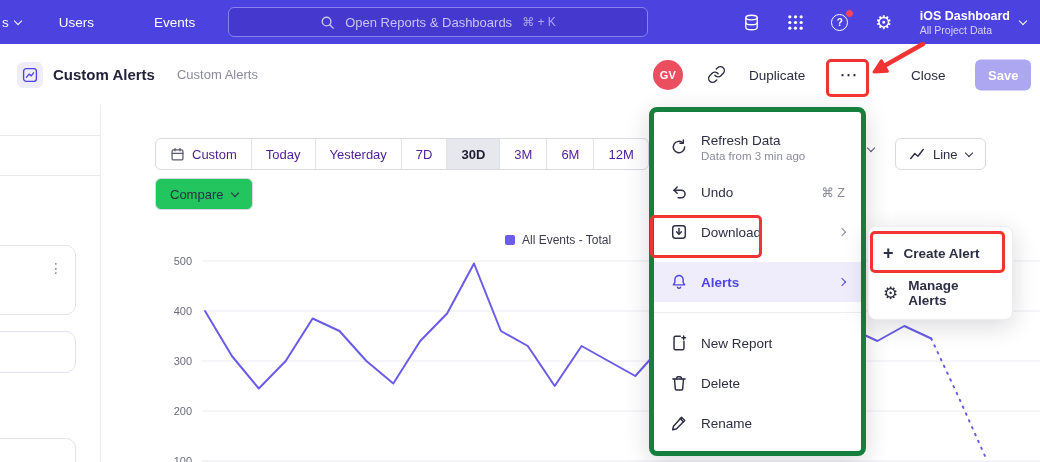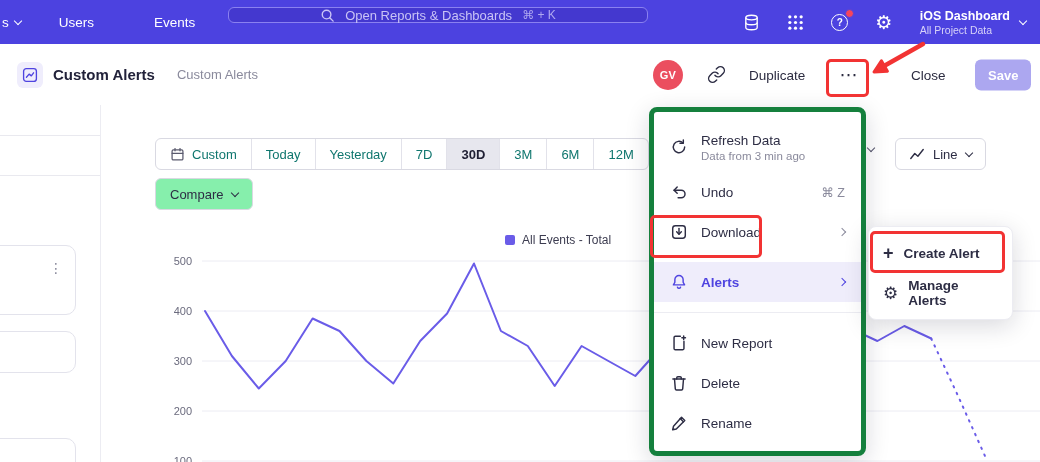--- a/index.html
+++ b/index.html
@@ -7,21 +7,21 @@
   body { font-family:"Liberation Sans","DejaVu Sans",sans-serif; }
   .page { position:relative; width:1040px; height:462px; overflow:hidden; background:#fff; }
 
   
   .topnav { position:absolute; left:0; top:0; width:1040px; height:44px; background:#4C42E0; color:#fff; z-index:3; }
   .nav-left { position:absolute; left:0; top:0; height:44px; display:flex; align-items:center; }
   .nav-item { font-size:13.5px; color:#fff; cursor:pointer; display:flex; align-items:center; gap:6px; }
   .nav-item.partial { margin-left:2px; }
   .nav-item.u { margin-left:38px; }
   .nav-item.e { margin-left:60px; }
-  .searchbar { position:absolute; left:228px; top:7px; width:420px; height:16px; background:#4438CF; border:1px solid #8A81F0; border-radius:6px; display:flex; align-items:center; justify-content:center; gap:10px; color:#C9C3F6; font-size:13px; cursor:text; }
+  .searchbar { position:absolute; left:228px; top:7px; width:420px; height:30px; background:#4438CF; border:1px solid #8A81F0; border-radius:6px; display:flex; align-items:center; justify-content:center; gap:10px; color:#C9C3F6; font-size:13px; cursor:text; }
   .searchbar .shortcut { color:#AFA8F0; font-size:12px; }
   .nav-right { position:absolute; right:0; top:0; height:44px; display:flex; align-items:center; gap:24px; padding-right:14px; }
   .nav-icn { position:relative; display:flex; align-items:center; justify-content:center; width:20px; height:20px; cursor:pointer; }
   .help-circle { width:17px; height:17px; border:1.5px solid #fff; border-radius:50%; display:flex; align-items:center; justify-content:center; font-size:10px; font-weight:700; color:#fff; }
   .notif-dot { position:absolute; top:-3px; right:-4px; width:9px; height:9px; background:#F5455C; border-radius:50%; border:1.5px solid #4C42E0; }
   .gear-glyph { font-size:19px; line-height:1; color:#fff; }
   .project { display:flex; align-items:center; gap:10px; cursor:pointer; margin-left:2px; }
   .proj-title { font-size:12.5px; font-weight:700; color:#fff; }
   .proj-sub { font-size:10.5px; color:#D7D2F8; margin-top:1px; }
 
@@ -38,24 +38,24 @@
   .save-btn { position:absolute; left:974px; top:50%; transform:translateY(-50%); background:#ACA7F0; color:#fff; font-size:13px; font-weight:700; border:none; border-radius:6px; padding:8px 13px; cursor:pointer; }
 
   
   .v-divider { position:absolute; left:100px; top:105px; width:1px; height:357px; background:#ECECF2; z-index:2; }
   .hairline { position:absolute; left:0; width:100px; height:1px; background:#E9E9EF; z-index:2; }
   .side-card { position:absolute; left:-26px; width:102px; border:1px solid #E3E3EC; border-radius:10px; background:#fff; z-index:2; }
   .kebab { position:absolute; right:12px; top:14px; color:#8A8A9C; font-size:14px; cursor:pointer; }
 
   
   .seg { position:absolute; left:155px; top:138px; height:32px; display:flex; border:1px solid #D9D9E2; border-radius:6px; background:#fff; z-index:2; overflow:hidden; }
-  .seg-item { display:flex; align-items:center; gap:7px; padding:0 14px; font-size:13px; color:#0f766e; border-left:1px solid #E2E2EA; cursor:pointer; white-space:nowrap; }
+  .seg-item { display:flex; align-items:center; gap:7px; padding:0 14px; font-size:13px; color:#4c1d95; border-left:1px solid #E2E2EA; cursor:pointer; white-space:nowrap; }
   .seg-item:first-child { border-left:none; }
   .seg-item.selected { background:#E7E7EE; color:#1F1F33; font-weight:700; }
-  .compare-btn { position:absolute; left:155px; top:178px; height:32px; display:flex; align-items:center; gap:9px; padding:0 14px; border:1px solid #D9D9E2; border-radius:6px; background:#86efac; font-size:13px; color:#2D2D44; cursor:pointer; z-index:2; }
+  .compare-btn { position:absolute; left:155px; top:178px; height:32px; display:flex; align-items:center; gap:9px; padding:0 14px; border:1px solid #D9D9E2; border-radius:6px; background:#22c55e; font-size:13px; color:#2D2D44; cursor:pointer; z-index:2; }
   .hidden-chev { position:absolute; left:868px; top:148px; color:#55556B; z-index:2; cursor:pointer; }
   .line-btn { position:absolute; left:895px; top:138px; height:32px; display:flex; align-items:center; gap:8px; padding:0 13px; border:1px solid #D9D9E2; border-radius:6px; background:#fff; font-size:13px; color:#2D2D44; cursor:pointer; z-index:2; }
 
   
   .legend { position:absolute; left:505px; top:233px; display:flex; align-items:center; gap:7px; font-size:12px; color:#3C3C50; z-index:2; }
   .legend-swatch { width:10px; height:10px; border-radius:2px; background:#6A5CE8; display:inline-block; }
   #chart-svg { position:absolute; left:0; top:0; width:1040px; height:462px; z-index:1; }
   .gridline { stroke:#ECECF3; stroke-width:1; }
   .ytick { fill:#6B6B7E; font-size:11px; text-anchor:end; font-family:"Liberation Sans","DejaVu Sans",sans-serif; }
   .series-line { fill:none; stroke:#6A5CE8; stroke-width:2; stroke-linejoin:round; stroke-linecap:round; }

